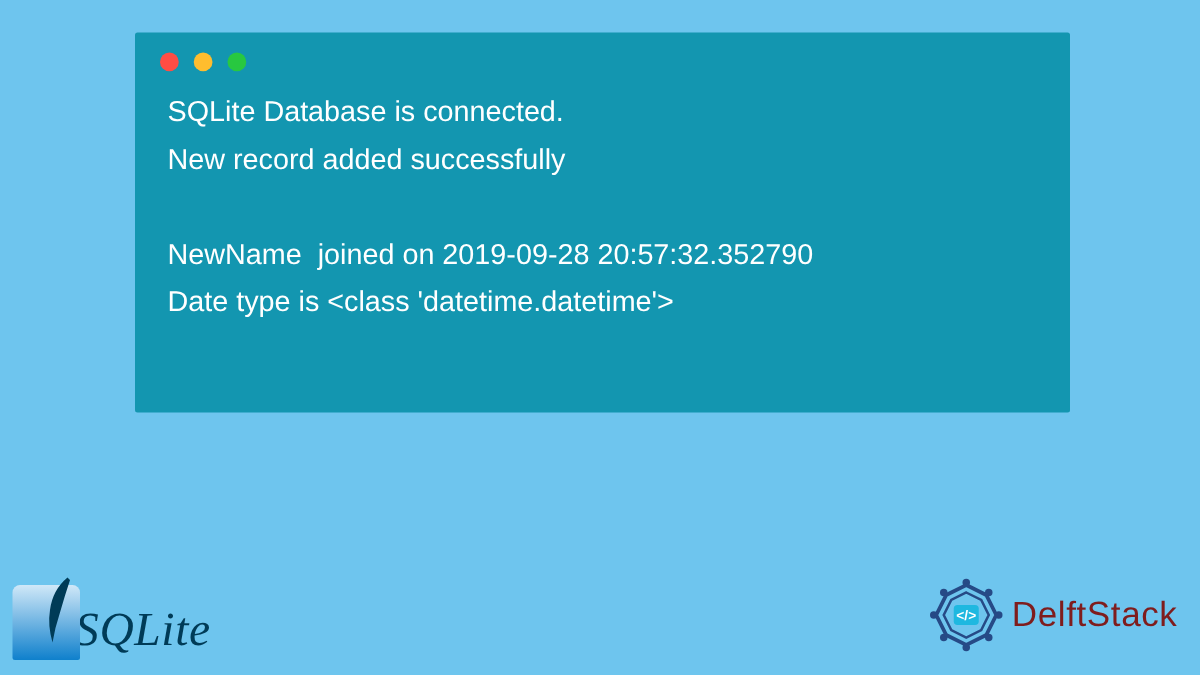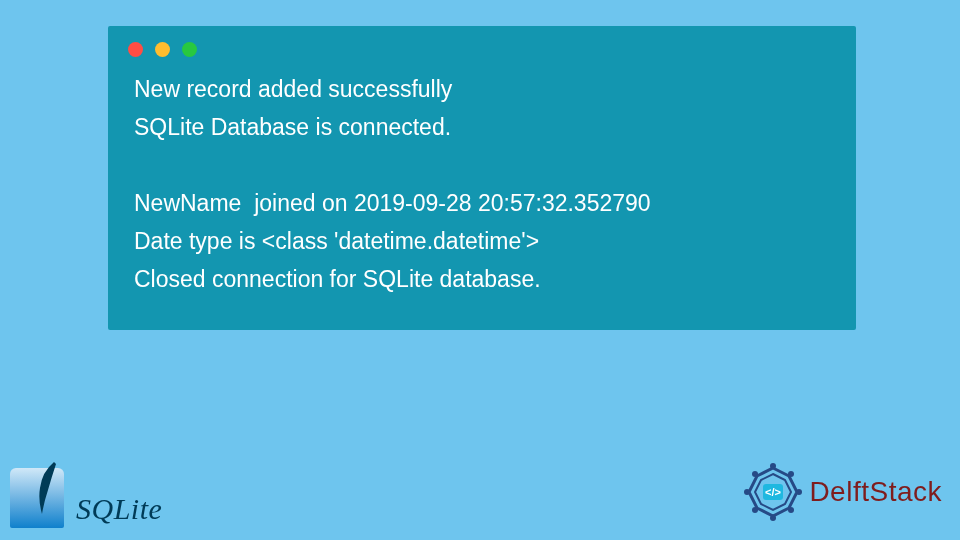--- a/index.html
+++ b/index.html
@@ -62,25 +62,25 @@
     }
     .sqlite-feather {
       position: absolute;
       top: -8px;
       right: 6px;
       width: 24px;
       height: 56px;
     }
     .sqlite-text {
       font-family: Georgia, serif;
-      font-size: 30px;
+      font-size: 38px;
       color: #003b57;
       font-style: italic;
       letter-spacing: 0.5px;
-      margin-left: 16px;
+      margin-left: 0;
       padding-bottom: 2px;
     }
     .delftstack-logo {
       position: absolute;
       bottom: 16px;
       right: 18px;
       display: flex;
       align-items: center;
       gap: 4px;
     }
@@ -102,26 +102,25 @@
 </head>
 <body>
 
 <div class="terminal-window">
   <div class="window-controls">
     <div class="control-dot dot-red"></div>
     <div class="control-dot dot-yellow"></div>
     <div class="control-dot dot-green"></div>
   </div>
   <div class="terminal-body">
+    <div class="terminal-line">SQLite Database is connected.</div>
     <div class="terminal-line">New record added successfully</div>
-    <div class="terminal-line">SQLite Database is connected.</div>
     <div class="blank-line"></div>
     <div class="terminal-line">NewName  joined on 2019-09-28 20:57:32.352790</div>
     <div class="terminal-line">Date type is &lt;class 'datetime.datetime'&gt;</div>
-    <div class="terminal-line">Closed connection for SQLite database.</div>
   </div>
 </div>
 
 <div class="sqlite-logo">
   <div class="sqlite-icon">
     <svg class="sqlite-feather" viewBox="0 0 24 56">
       <path d="M 20 2 Q 8 12 6 28 Q 4 40 8 54 Q 10 42 14 30 Q 18 16 22 4 Z" fill="#003b57"></path>
     </svg>
   </div>
   <span class="sqlite-text">SQLite</span>

